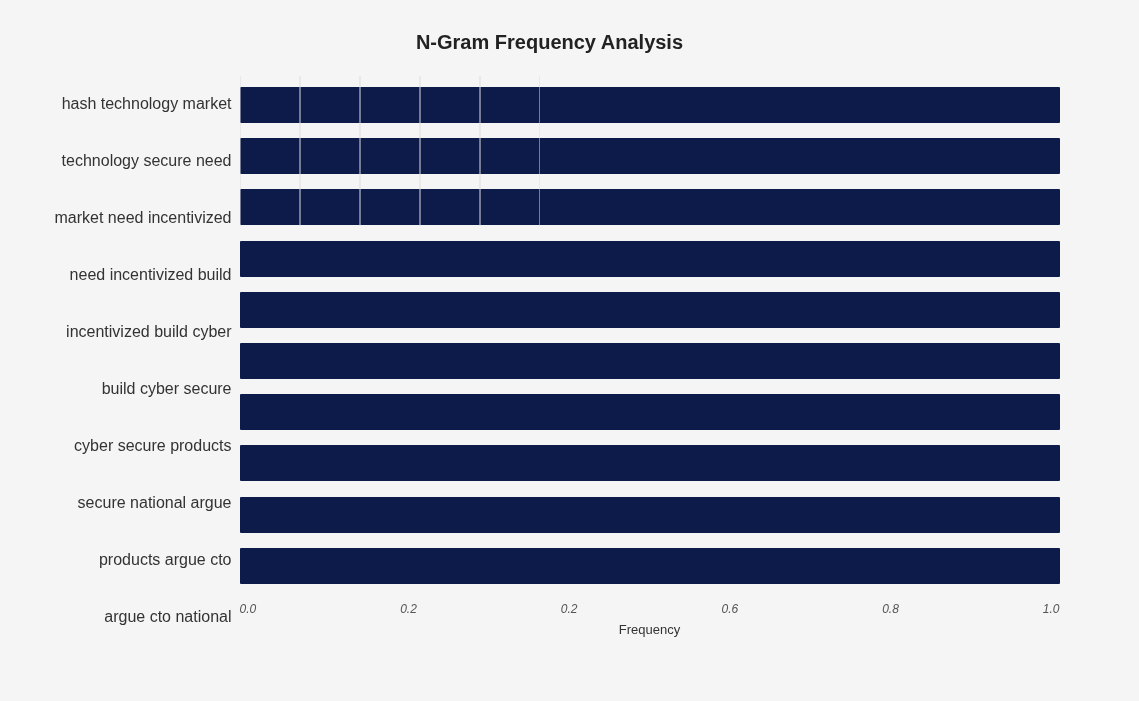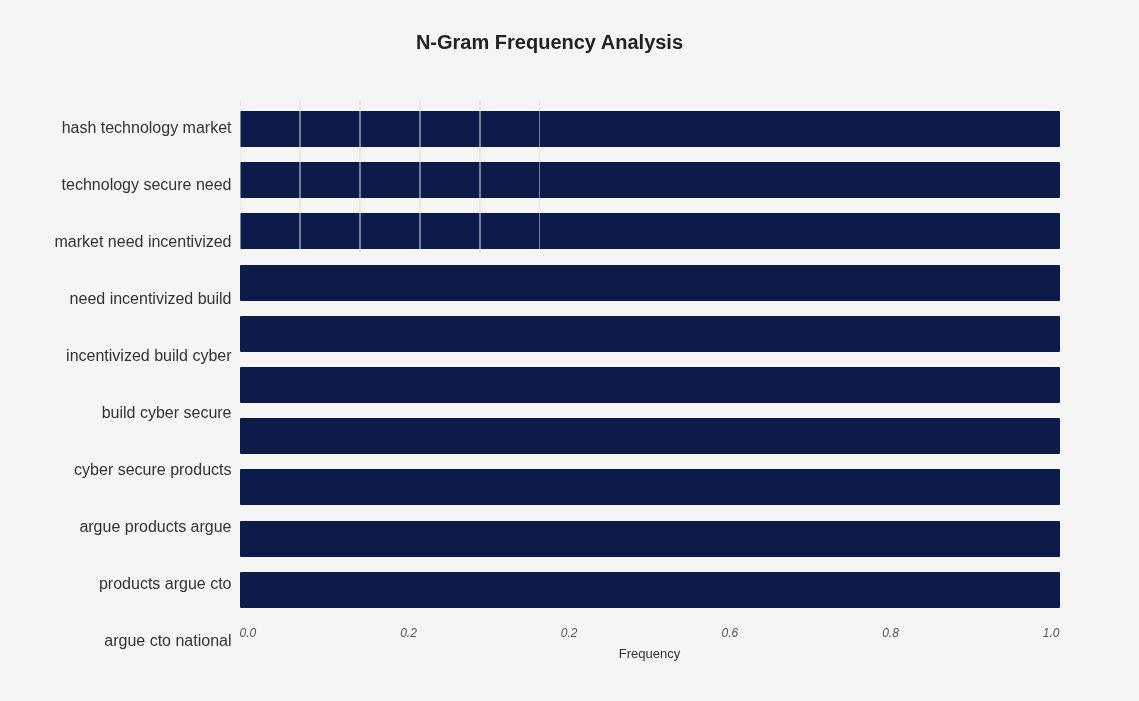--- a/index.html
+++ b/index.html
@@ -17,21 +17,21 @@
       width: 1100px;
       height: 680px;
       padding: 20px 60px 60px 20px;
       position: relative;
     }
     .chart-title {
       text-align: center;
       font-size: 20px;
       font-weight: bold;
       color: #222;
-      margin-bottom: 46px;
+      margin-bottom: 22px;
     }
     .chart-area {
       display: flex;
       flex-direction: row;
       width: 100%;
       height: 570px;
     }
     .y-axis {
       width: 200px;
       flex-shrink: 0;
@@ -110,21 +110,21 @@
   <div class="chart-title">N-Gram Frequency Analysis</div>
   <div class="chart-area">
     <div class="y-axis" id="y-axis">
         <div class="y-label">hash technology market</div>
         <div class="y-label">technology secure need</div>
         <div class="y-label">market need incentivized</div>
         <div class="y-label">need incentivized build</div>
         <div class="y-label">incentivized build cyber</div>
         <div class="y-label">build cyber secure</div>
         <div class="y-label">cyber secure products</div>
-        <div class="y-label">argue products argue</div>
+        <div class="y-label">secure national argue</div>
         <div class="y-label">products argue cto</div>
         <div class="y-label">argue cto national</div>
       </div>
     <div class="bars-and-xaxis">
       <div class="bars-area">
         <svg class="grid-lines" id="grid-svg" preserveAspectRatio="none">
             <line x1="0%" x2="0%" y1="0" y2="100%" stroke="#ddd" stroke-width="1"></line>
             <line x1="20%" x2="20%" y1="0" y2="100%" stroke="#ddd" stroke-width="1"></line>
             <line x1="40%" x2="40%" y1="0" y2="100%" stroke="#ddd" stroke-width="1"></line>
             <line x1="60%" x2="60%" y1="0" y2="100%" stroke="#ddd" stroke-width="1"></line>

